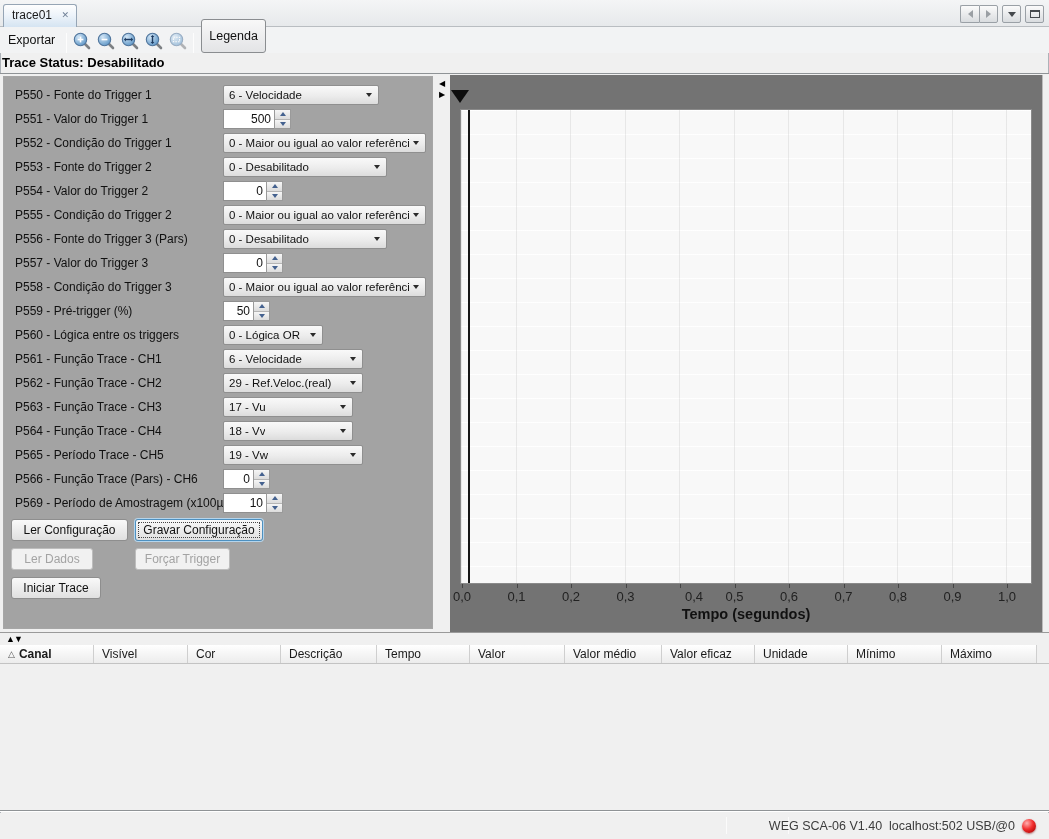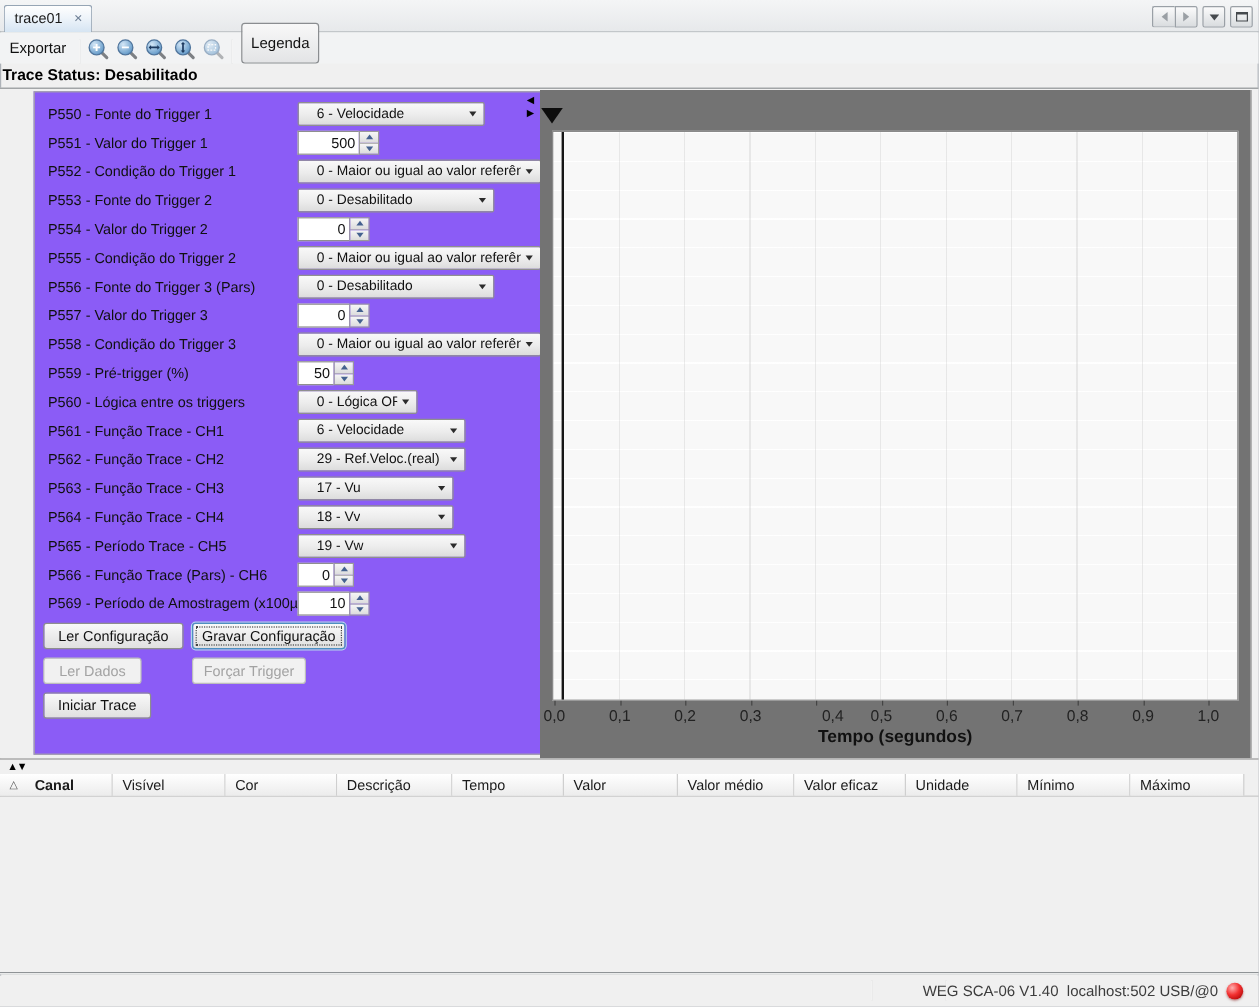--- a/index.html
+++ b/index.html
@@ -37,27 +37,27 @@
   .menu-item { padding:0 8px; font-size:12.5px; color:#101010; height:100%; display:flex; align-items:center; }
   .tb-sep { width:1px; height:20px; background:#c6c8ca; border-right:1px solid #fdfdfd; margin:0 3px; }
   .icon-btn { width:24px; height:24px; display:flex; align-items:center; justify-content:center; }
   .icon-btn.dim { opacity:.55; }
   .toggle-btn { margin-left:4px; height:20px; padding:16px 7px; border:1px solid #8a8d90; border-radius:3px;
     background:linear-gradient(#f8f8f8,#e3e4e6); font-size:12.5px; display:flex; align-items:center; }
   
   .status-line { position:absolute; left:2px; top:55px; font-weight:bold; font-size:13px; color:#000; }
   
   .main-area { position:absolute; left:0; top:73px; width:100%; height:559px; background:#f0f0f0; border-top:1px solid #8f9396; }
-  .config-panel { position:absolute; left:3px; top:2px; width:430px; height:553px; border:1px solid #a6a6a6; background:#8b5cf6;margin-left:25px; }
+  .config-panel { position:absolute; left:3px; top:2px; width:430px; height:553px; border:1px solid #a6a6a6; background:#a3a3a3; }
   .param-row { position:absolute; left:0; width:100%; height:24px; }
   .param-label { position:absolute; left:11px; top:4px; font-size:12px; color:#101010; white-space:nowrap; }
   .combo { position:absolute; left:219px; top:1px; height:20px;
     background:linear-gradient(#f9f9f9 0%,#ececec 55%,#dcdcdc 100%);
     border:1px solid #8f8f8f; border-radius:2px; display:flex; align-items:center; justify-content:space-between;
-    padding:0 6px 0 15px; }
+    padding:0 6px 0 5px; }
   .combo-text { font-size:11.5px; white-space:nowrap; overflow:hidden; }
   .combo-arrow { width:0; height:0; border-left:3.5px solid transparent; border-right:3.5px solid transparent; border-top:4.5px solid #2b2b2b; margin-left:4px; flex:none; }
   .spin { position:absolute; left:219px; top:1px; height:20px; display:flex; }
   .spin-field { height:100%; background:#fff; border:1px solid #8f8f8f; border-right:none;
     font-size:12px; text-align:right; padding:2px 3px 0 0; }
   .spin-btns { width:17px; height:100%; display:flex; flex-direction:column; border:1px solid #9a9a9a; }
   .spin-btn { flex:1; background:linear-gradient(#f6f6f6,#dcdcdc); display:flex; align-items:center; justify-content:center; }
   .spin-btn.up { border-bottom:1px solid #b5b5b5; }
   .g-up { width:0;height:0;border-left:3px solid transparent;border-right:3px solid transparent;border-bottom:4px solid #44618f; }
   .g-dn { width:0;height:0;border-left:3px solid transparent;border-right:3px solid transparent;border-top:4px solid #44618f; }
@@ -81,21 +81,21 @@
   .x-tick-mark { position:absolute; top:509px; width:1px; height:4px; background:#444; }
   .x-tick-label { position:absolute; top:514px; width:40px; text-align:center; font-size:13px; color:#222; }
   .xlabel { position:absolute; left:10px; top:531px; width:572px; text-align:center; font-weight:bold; font-size:14.5px; color:#111; }
   
   .h-splitter { position:absolute; left:0; top:632px; width:100%; height:13px; border-top:1px solid #9a9a9a; background:#f0f0f0; }
   .h-splitter .handle { position:absolute; left:6px; top:0px; font-size:9px; letter-spacing:-1px; color:#000; line-height:12px; }
   .table-header { position:absolute; left:0; top:645px; width:100%; height:19px; display:flex; border-bottom:1px solid #c3c3c3; background:#f0f0f0; }
   .th-cell { height:100%; background:linear-gradient(#ffffff,#ececec); border-right:1px solid #cfcfcf;
     display:flex; align-items:center; padding-left:8px; font-size:12px; color:#1a1a1a; white-space:nowrap; overflow:hidden; flex:none; }
   .th-cell .sort-glyph { font-size:9px; color:#555; margin-right:4px; }
-  .th-cell.first .col-label { font-weight:bold;margin-left:10px; }
+  .th-cell.first .col-label { font-weight:bold; }
   .table-body { position:absolute; left:0; top:664px; width:100%; height:146px; background:#f0f0f0; }
   .bottom-line { position:absolute; left:0; top:810px; width:100%; height:2px; background:#8f9396; border-bottom:1px solid #fff; }
   
   .statusbar { position:absolute; left:0; top:813px; width:100%; height:26px; background:#f0f0f0; }
   .sb-sep { position:absolute; top:4px; width:1px; height:17px; background:#c6c6c6; border-right:1px solid #fbfbfb; }
   .sb-text { position:absolute; right:34px; top:6px; font-size:12.5px; color:#3c3c3c; white-space:pre; }
   .led { position:absolute; right:13px; top:6px; width:14px; height:14px; border-radius:50%;
     background: radial-gradient(circle at 35% 30%, #ffb0b0 0%, #f23030 45%, #a80000 90%);
     box-shadow: 0 1px 2px rgba(120,0,0,.5); }
 </style>

